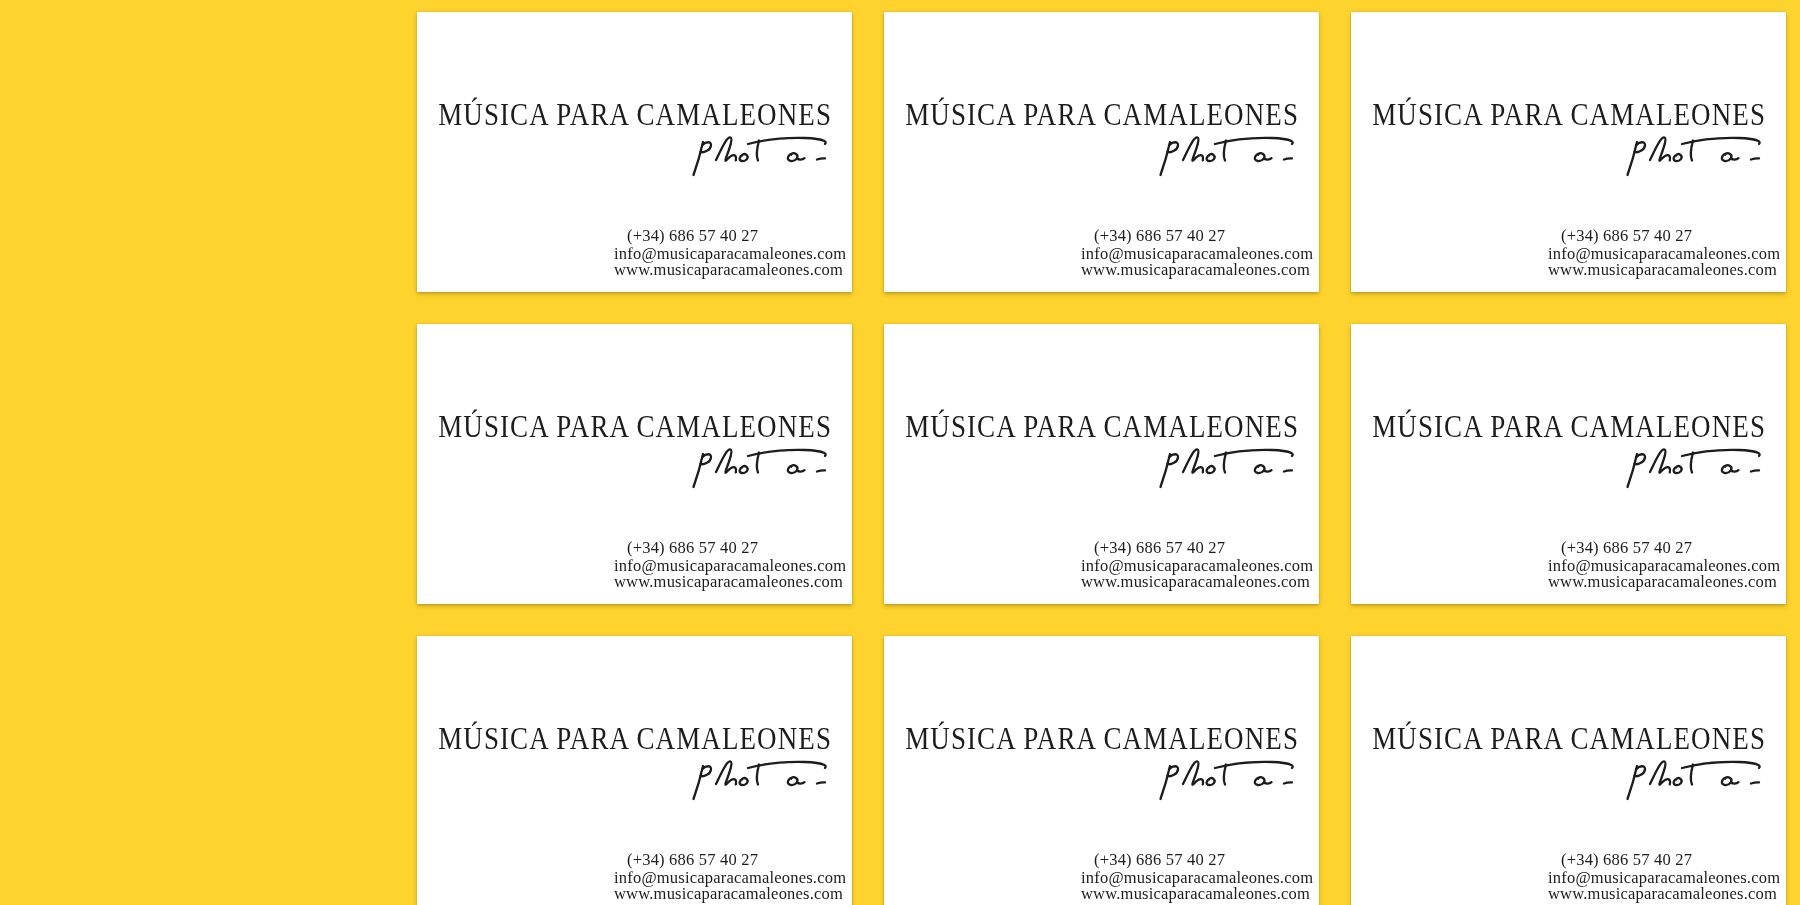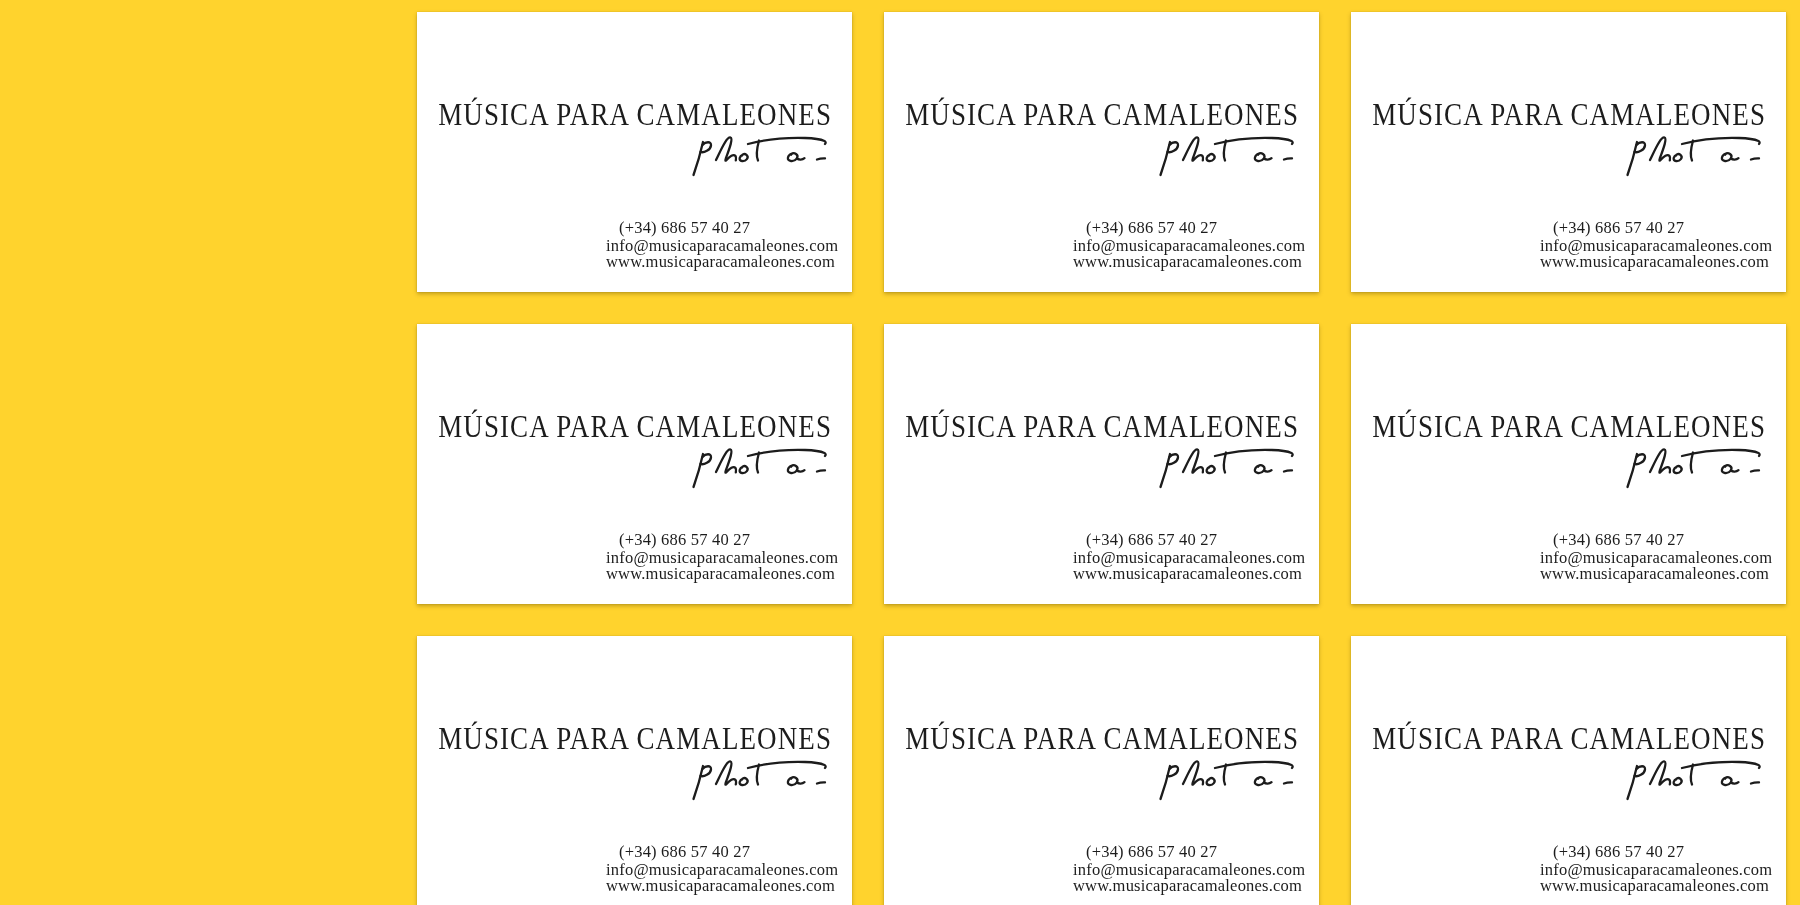--- a/index.html
+++ b/index.html
@@ -60,21 +60,21 @@
     fill: none;
     stroke: var(--ink, #1C1C1C);
     stroke-width: 2.3;
     stroke-linecap: round;
     stroke-linejoin: round;
   }
   .contact {
     position: absolute;
     left: 189px;
     top: 208px;
-    margin: 0;
+    margin: 8px;
     font-style: normal;
     font-size: 16.5px;
     line-height: 16.5px;
     letter-spacing: 0.2px;
     white-space: nowrap;
     color: var(--ink, #1C1C1C);
   }
   .contact .line-phone { margin-left: 13px; margin-bottom: 1px; }
 </style>
 </head>

